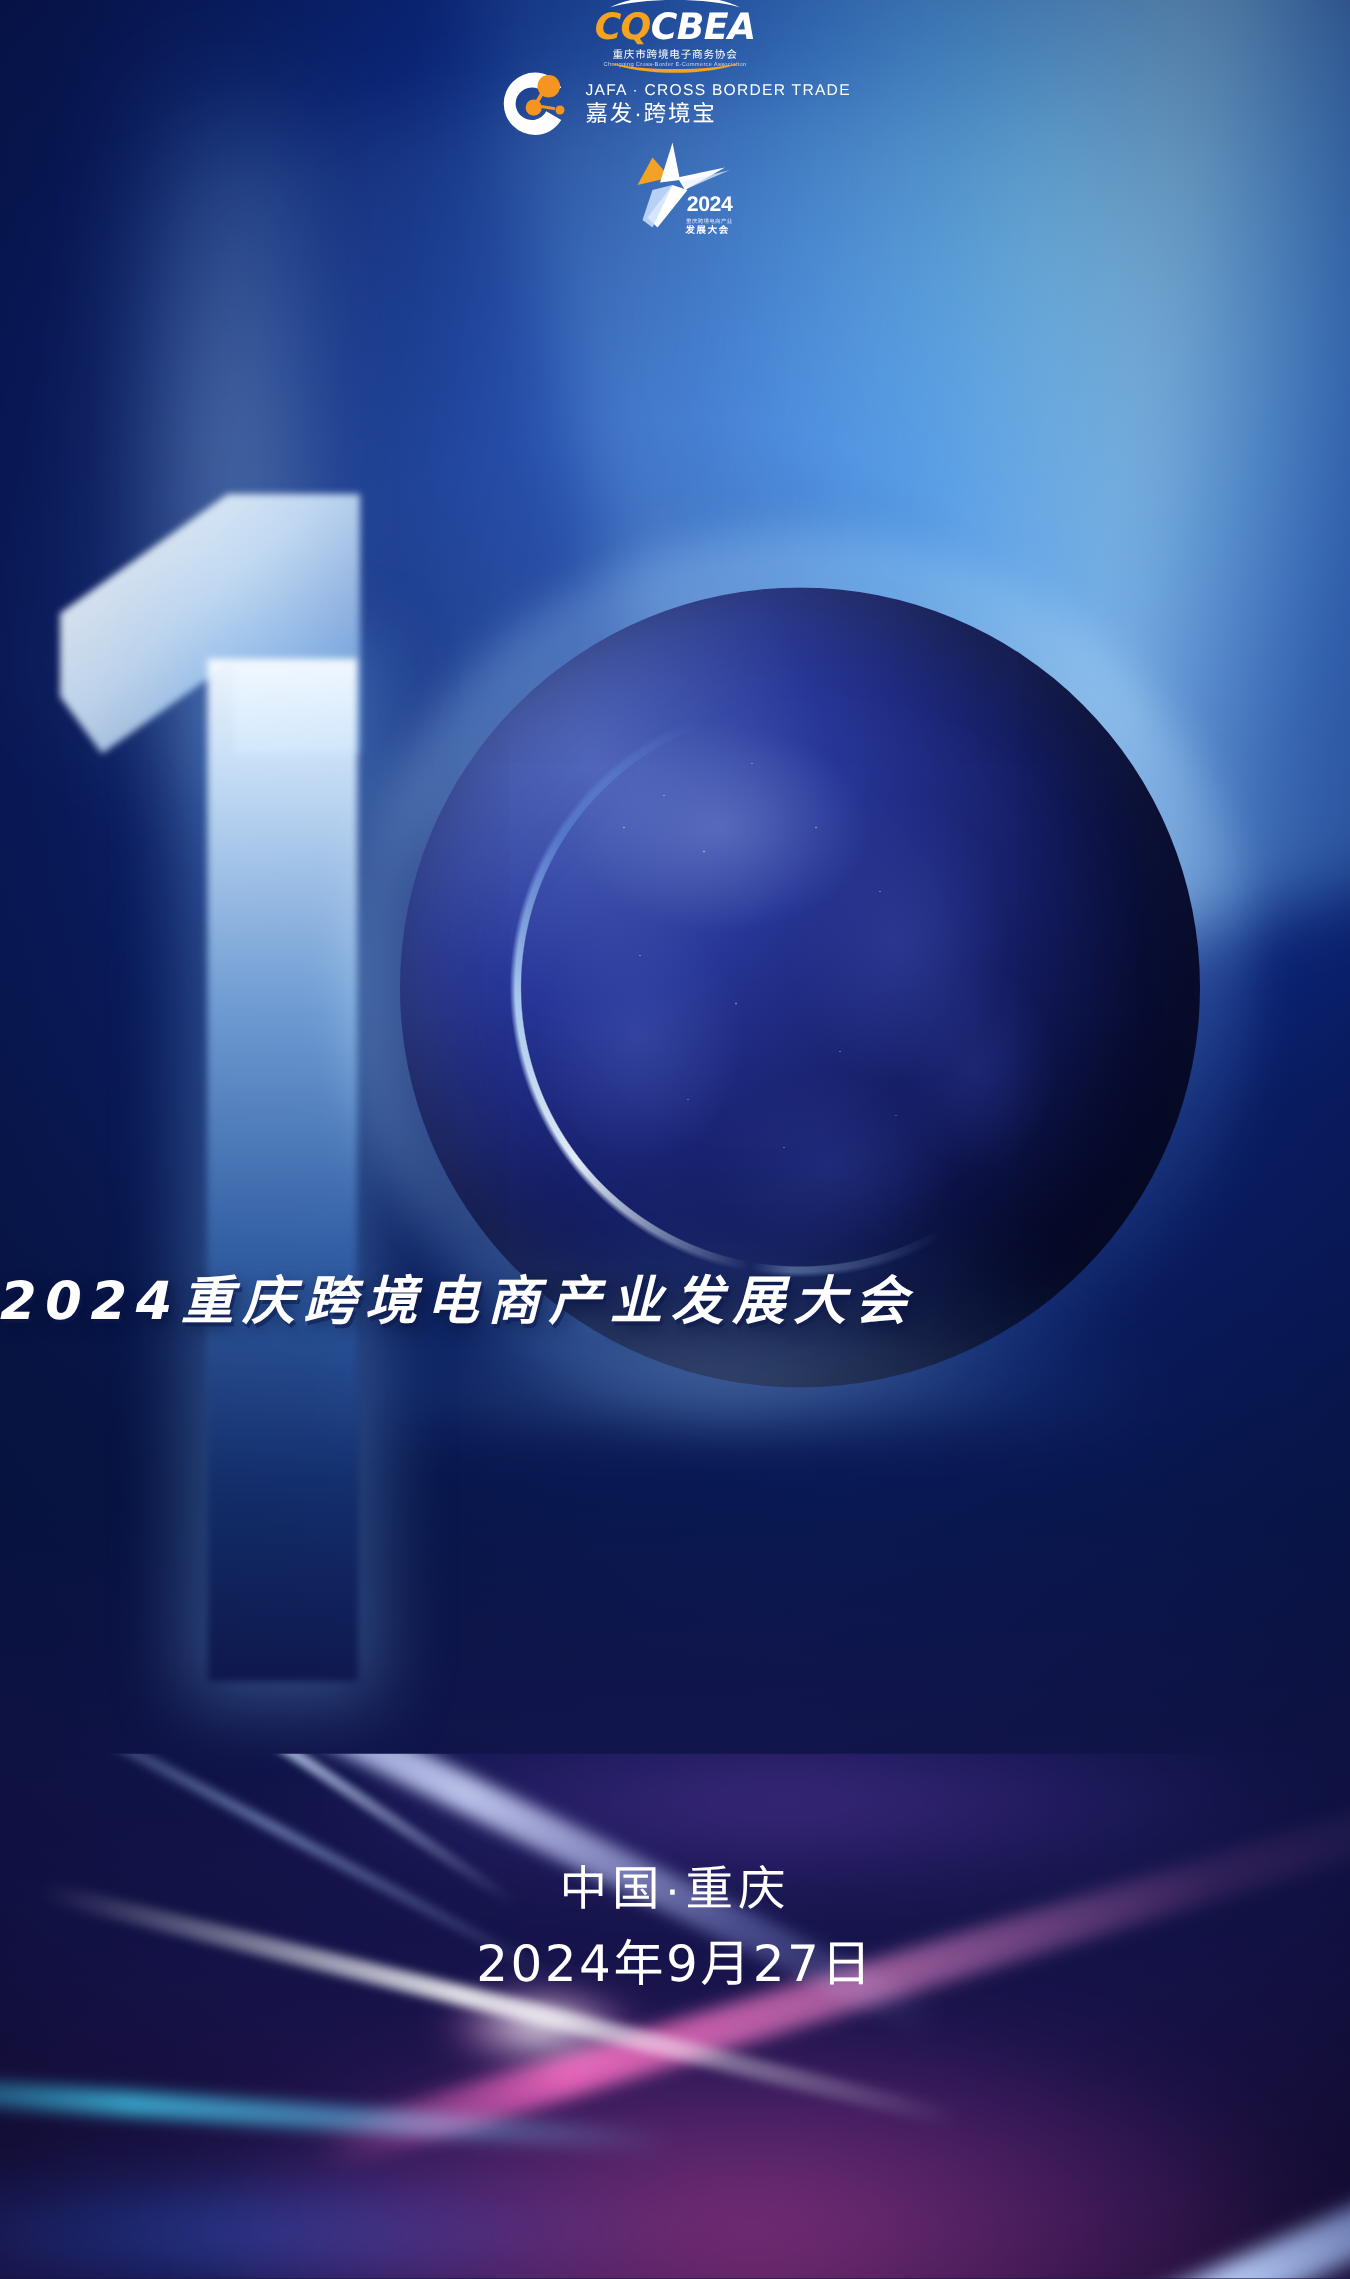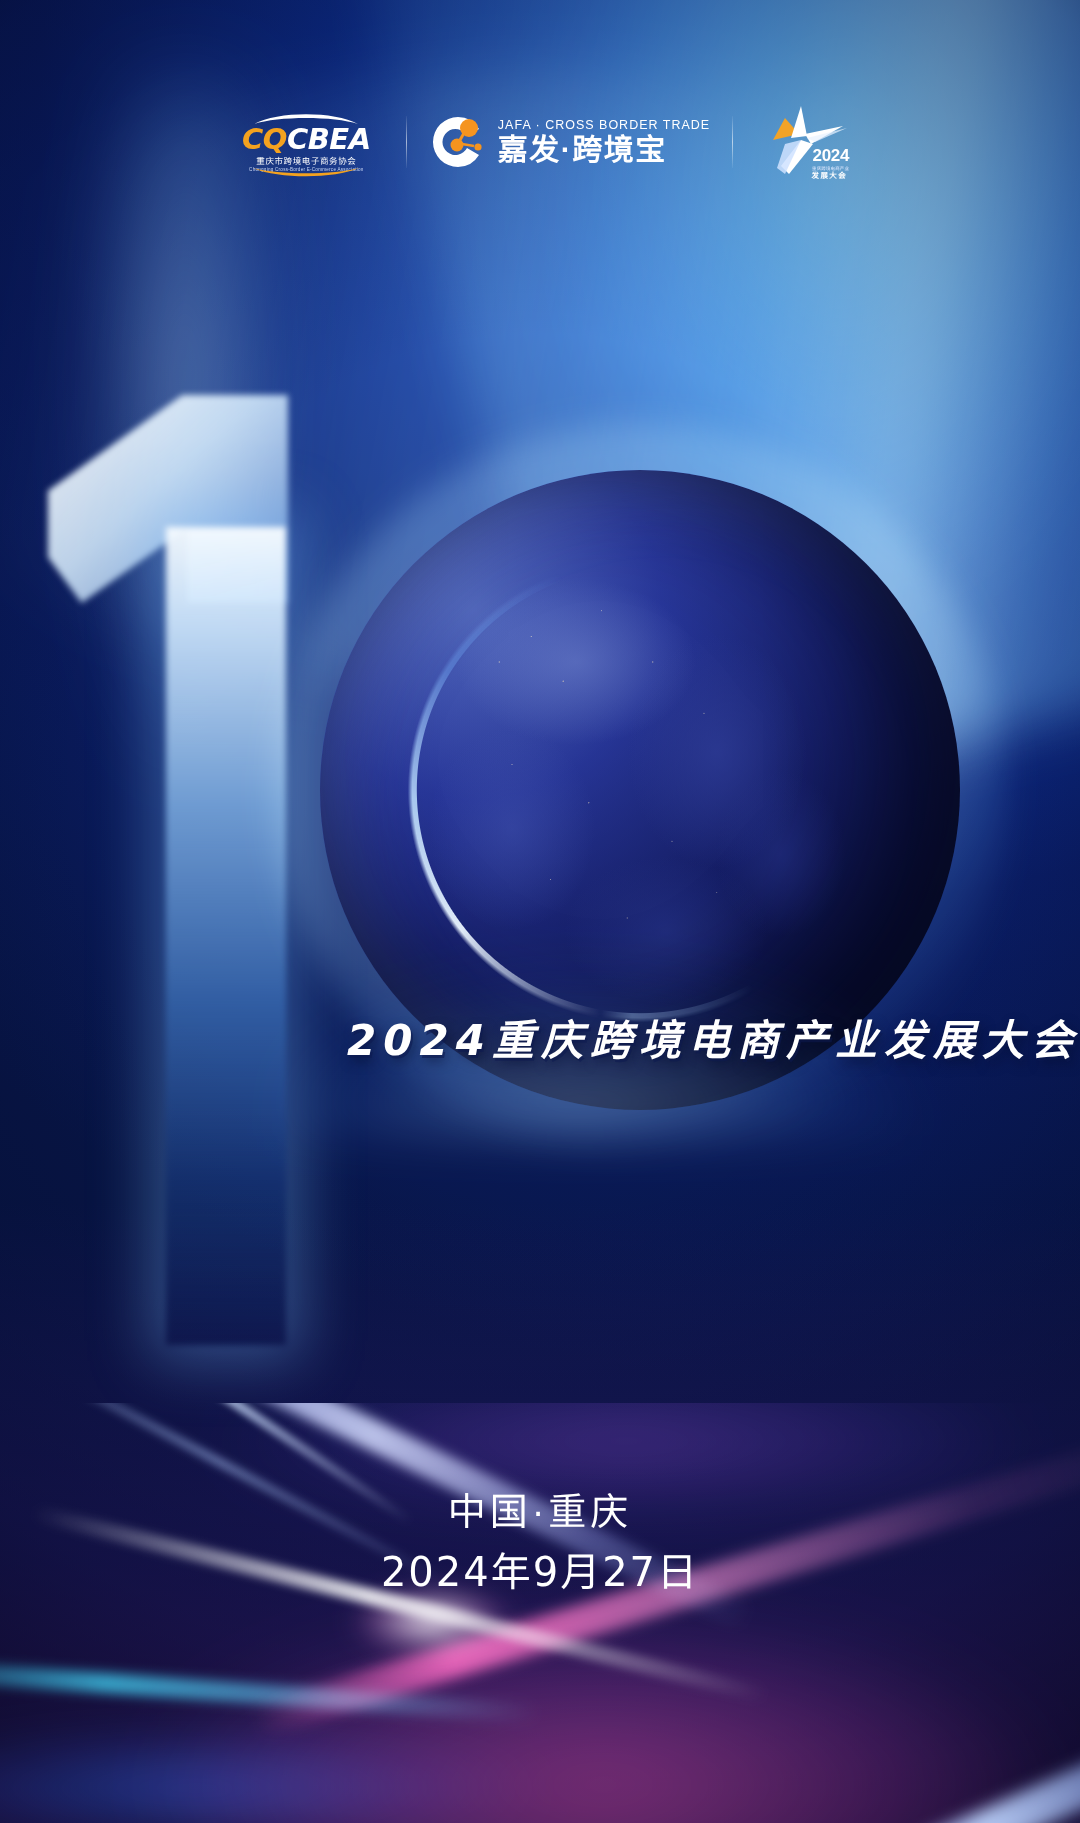--- a/index.html
+++ b/index.html
@@ -166,22 +166,23 @@
     mix-blend-mode:screen;
   }
 
   
   .logo-bar{
     position:absolute;
     left:0; right:0; top:96px;
     height:92px;
     display:flex;
     align-items:center;
-    justify-content:center;
+    justify-content:flex-end;
     gap:0;
+    flex-direction:column;
   }
   .logo-cell{ display:flex; align-items:center; }
   .divider{
     width:1px; height:52px;
     margin:0 22px;
     background:linear-gradient(to bottom, rgba(255,255,255,.05), rgba(255,255,255,.60), rgba(255,255,255,.05));
   }
 
   
   .cqcbea{ position:relative; width:155px; text-align:center; }
@@ -226,22 +227,22 @@
   .jafa-en{
     font-family:"Liberation Sans",sans-serif;
     font-size:12.5px;
     color:#ffffff;
     letter-spacing:1.0px;
     line-height:1;
     white-space:nowrap;
     margin-bottom:4px;
   }
   .jafa-cn{
-    font-size:30px;
-    font-weight:700;
+    font-size:18px;
+    font-weight:400;
     color:#ffffff;
     letter-spacing:1.5px;
     line-height:1;
     white-space:nowrap;
   }
 
   
   .expo{ position:relative; width:96px; height:76px; }
   .expo svg{ position:absolute; left:0; top:0; }
   .expo .yr{
@@ -278,21 +279,21 @@
       3px 4px 0 rgba(10,22,70,.55),
       6px 8px 16px rgba(4,10,40,.55);
   }
   .headline .w{ color:#ffffff; }
   .headline .o{ color:#f5a623; }
   .headline .gap{ display:inline-block; width:46px; }
 
   .subtitle{
     position:absolute;
     left:0; right:0; top:1006px;
-    text-align:right;
+    text-align:left;
     white-space:nowrap;
     font-family:"DejaVu Sans","Liberation Sans",sans-serif;
     font-weight:700;
     font-style:italic;
     font-size:42px;
     letter-spacing:7px;
     color:#ffffff;
     text-shadow:2px 3px 0 rgba(12,26,80,.55), 4px 6px 12px rgba(4,10,40,.5);
   }
 

